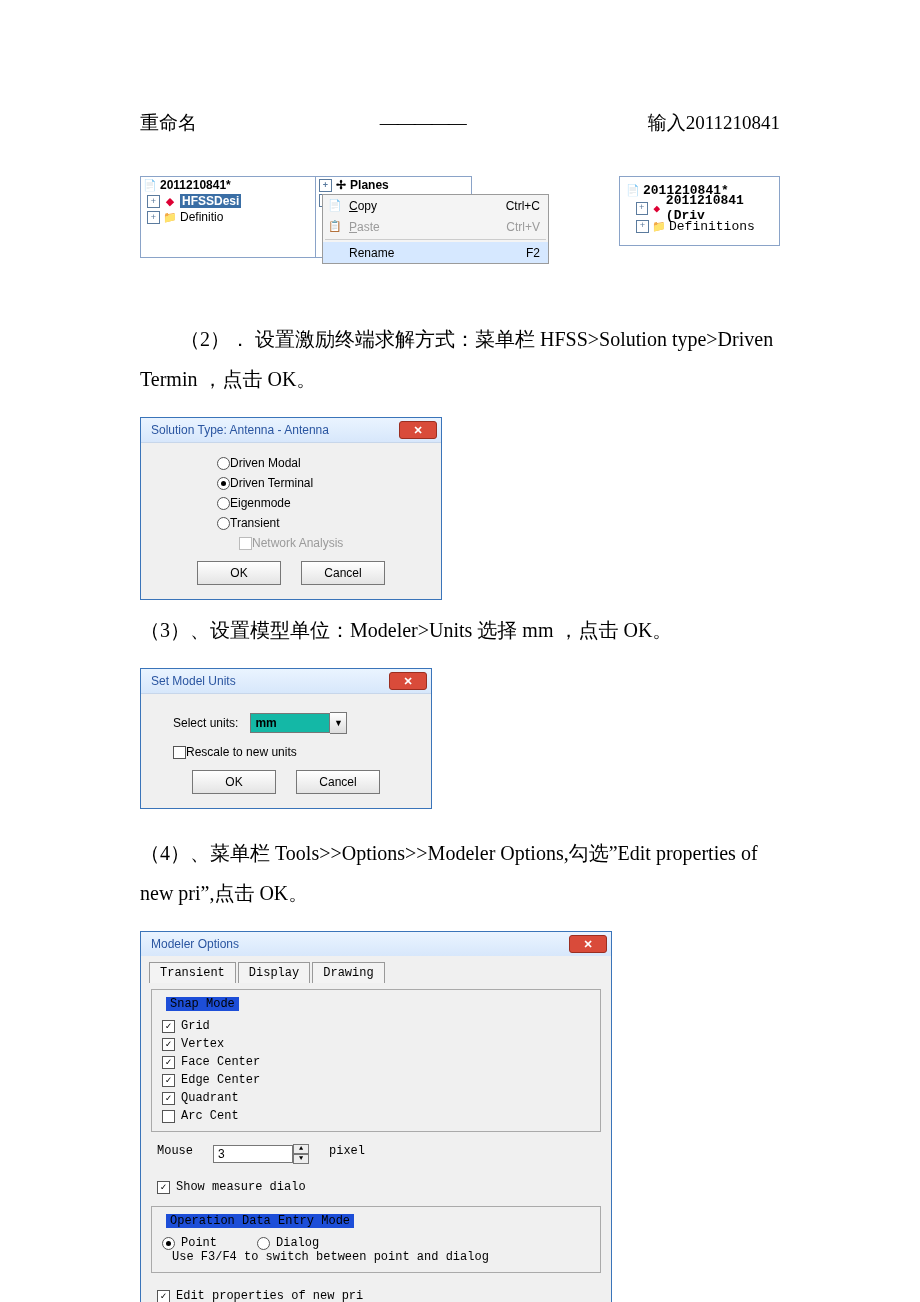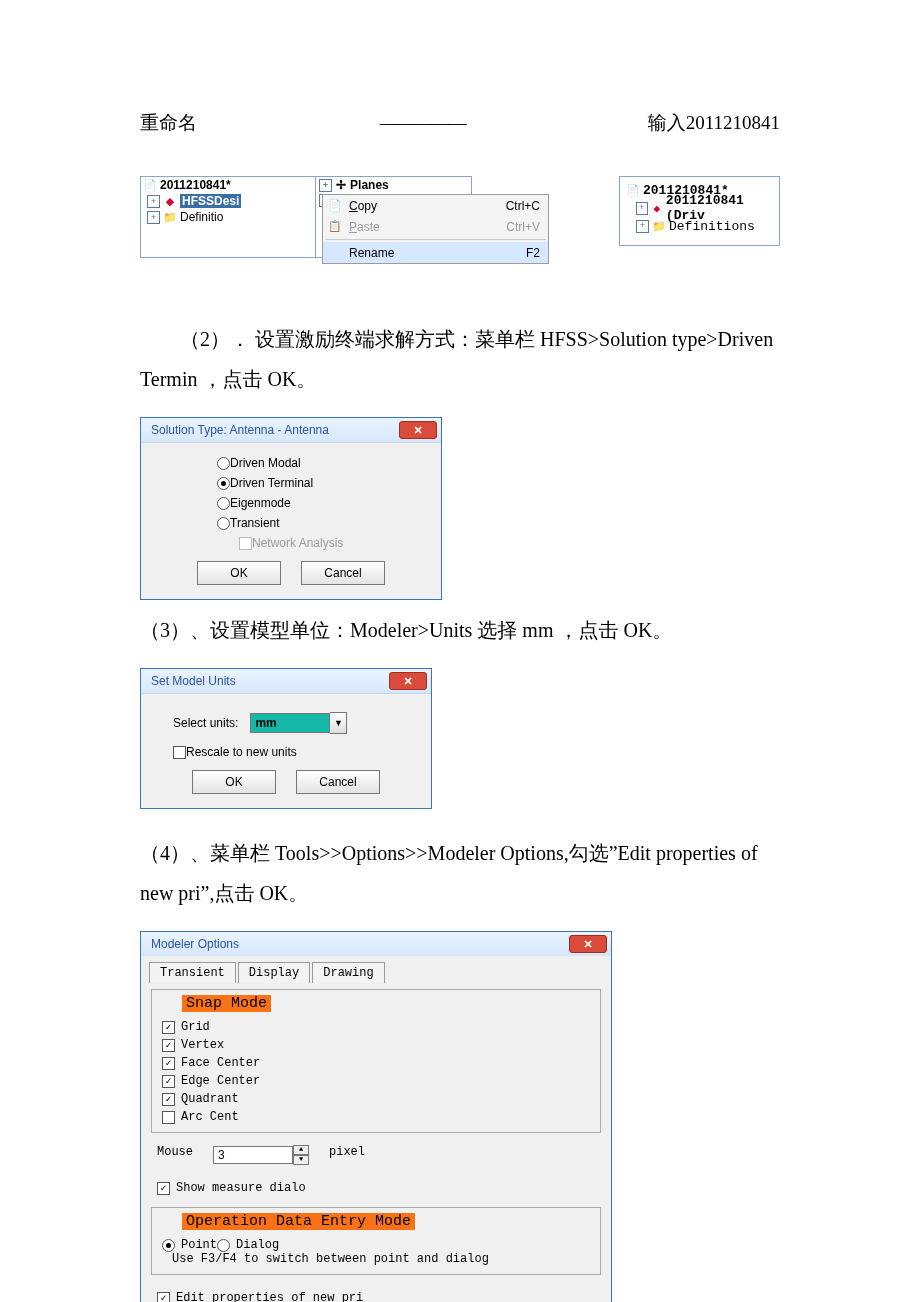--- a/index.html
+++ b/index.html
@@ -38,28 +38,28 @@
   .btnrow{display:flex;gap:20px;justify-content:center;padding:8px 0 4px 0}
   .winbtn{min-width:82px;height:22px;border:1px solid #777;background:linear-gradient(#fff,#e4e4e4);font-size:12px;display:flex;align-items:center;justify-content:center;font-family:Tahoma,Arial,sans-serif}
   .label{font-size:12px}
   .combo{display:flex;align-items:center}
   .combo input{width:70px;height:18px;border:1px solid #777;font-size:12px;padding:0 4px;background:#fff}
   .combo .dd{width:16px;height:20px;border:1px solid #777;border-left:none;background:linear-gradient(#fff,#ddd);display:flex;align-items:center;justify-content:center;font-size:9px}
   .dlg3{width:470px}
   .tabs{display:flex;gap:2px;padding:6px 8px 0 8px;font-family:"Courier New",monospace;font-size:12px}
   .tab{padding:3px 10px;border:1px solid #999;background:#f3f3f3;border-bottom:none}
   .fieldset{border:1px solid #aaa;margin:6px 10px;padding:6px 10px 8px 10px;background:#f0f0f0}
-  .fieldset .legend{font-family:"Courier New",monospace;font-size:15px;margin:-14px 0 4px 20px;background:#f97316;display:inline-block;padding:0 4px}
+  .fieldset .legend{font-family:"Courier New",monospace;font-size:12px;margin:-14px 0 4px 4px;background:#1d4ed8;display:inline-block;padding:0 4px}
   .opt{display:flex;align-items:flex-end;gap:6px;height:18px;font-family:"Courier New",monospace;font-size:12px}
   .mouse-row{display:flex;align-items:flex-start;gap:20px;padding:6px 16px;font-family:"Courier New",monospace;font-size:12px}
   .spin{display:flex;align-items:center}
   .spin input{width:70px;height:16px;border:1px solid #777;font-size:12px;padding:0 4px}
   .spin .ud{display:flex;flex-direction:column}
   .spin .ud span{width:14px;height:8px;border:1px solid #777;font-size:7px;line-height:7px;text-align:center;background:#eee}
-  .opline{display:flex;}
+  .opline{display:flex;gap:40px}
   .note{font-family:"Courier New",monospace;font-size:12px;padding-left:10px}
   .plain{padding:6px 16px;font-family:"Courier New",monospace;font-size:12px}
   .dlg1{width:300px}
   .dlg2{width:290px}
   .units-row{display:flex;align-items:center;gap:12px;padding:8px 14px}
   .filler{height:100px}
   .hfss-sel{color:#fff;background:#3a6ea5;padding:0 2px}
   .underline{text-decoration:underline}
 </style>
 </head>

